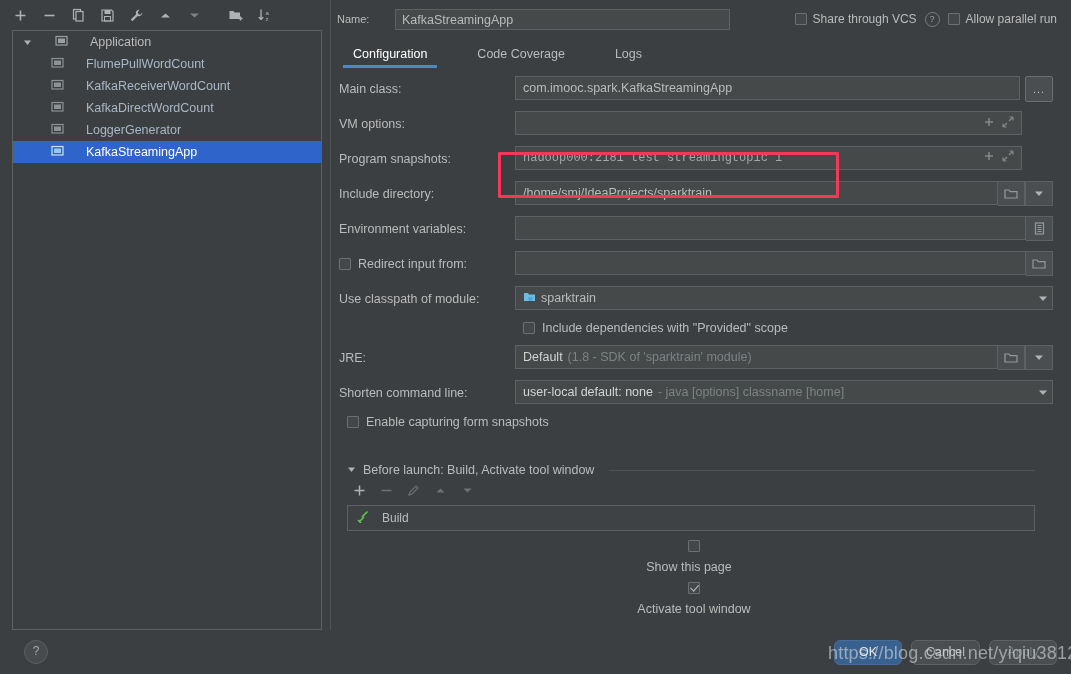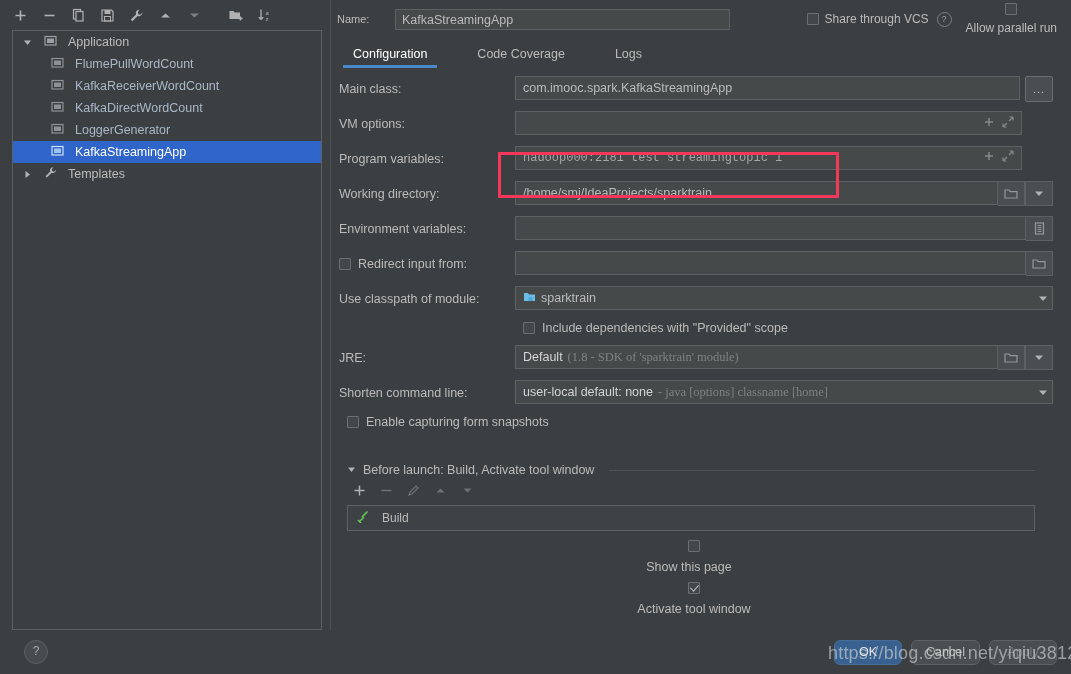--- a/index.html
+++ b/index.html
@@ -20,21 +20,21 @@
   .tree-toolbar{height:30px;display:flex;align-items:center;padding-left:12px;gap:12px;}
   .tb-btn{width:17px;height:17px;display:flex;align-items:center;justify-content:center;cursor:default;}
   .tb-btn svg{display:block;}
   .tree-box{
     margin:0 8px 0 12px;
     flex:1;min-height:0;
     border:1px solid #5e6060;
     background:#3c3f41;
     overflow:hidden;
   }
-  .tree-row{height:22px;display:flex;align-items:center;padding-left:6px;gap:11px;white-space:nowrap;}
+  .tree-row{height:22px;display:flex;align-items:center;padding-left:6px;gap:22px;white-space:nowrap;}
   .tree-row.selected{background:#2f65ca;}
   .tree-row.child{padding-left:38px;}
   .tree-row.root{padding-left:8px;}
   .tree-row .twisty{width:12px;display:flex;align-items:center;justify-content:center;}
   .tree-label{font-size:12.5px;color:#a9b7c6;}
   .tree-row.selected .tree-label{color:#ffffff;}
   .tree-row.root .tree-label{color:#bbbbbb;}
 
   
   .right-panel{flex:1;min-width:0;display:flex;flex-direction:column;border-left:1px solid #4e5254;}
@@ -110,21 +110,21 @@
     display:flex;align-items:center;justify-content:center;
     letter-spacing:1px;color:#bbbbbb;font-size:11px;
   }
   .combo{
     flex:1;min-width:0;height:24px;box-sizing:border-box;
     background:#45494a;border:1px solid #5e6163;
     display:flex;align-items:center;padding:0 4px 0 7px;gap:6px;
     font-size:12.5px;color:#bbbbbb;white-space:nowrap;overflow:hidden;
   }
   .combo .ctext{flex:1;min-width:0;overflow:hidden;display:flex;align-items:center;gap:5px;}
-  .muted{color:#7d8284;font-family:Liberation Serif, serif;}
+  .muted{color:#7d8284;}
   .strong{color:#d4d4d4;font-weight:normal;}
   .sub-chk-row{display:flex;align-items:center;gap:7px;margin:0 0 10px 184px;font-size:12.5px;}
 
   
   .bl-wrap{padding:4px 18px 0 8px;}
   .bl-head{display:flex;align-items:center;gap:7px;margin-bottom:4px;}
   .bl-title{font-size:12.5px;color:#bbbbbb;white-space:nowrap;}
   .bl-line{flex:1;height:1px;background:#4f5355;margin-left:8px;}
   .bl-toolbar{display:flex;align-items:center;gap:14px;height:22px;padding-left:6px;}
   .bl-list{
@@ -285,48 +285,35 @@
         <div class="tree-row child selected">
           <span>
             <svg width="13" height="13" viewBox="0 0 13 13">
                 <rect x="1" y="2.5" width="11" height="8.5" fill="none" stroke="#cfe0f5" stroke-width="1.2"></rect>
                 <rect x="3" y="4.5" width="7" height="4.5" fill="#9fc3ef"></rect>
               </svg>
           </span>
           <span class="tree-label">KafkaStreamingApp</span>
         </div>
 
-        <div class="tree-row root">
-          <span class="twisty">
-            <svg width="9" height="9" viewBox="0 0 9 9">
-                <path d="M2.5 1v7L7 4.5z" fill="#b0b2b4"></path>
-              </svg>
-          </span>
-          <span>
-            <svg width="13" height="13" viewBox="0 0 13 13">
-                <path d="M9.2 1.2a3.2 3.2 0 0 0-3 4.3L1.5 10.2l1.4 1.4 4.7-4.7a3.2 3.2 0 0 0 4.3-3l-1.9 1.9-1.7-.5-.5-1.7z" fill="#b0b2b4"></path>
-              </svg>
-          </span>
-          <span class="tree-label">Templates</span>
-        </div>
       </div>
     </div>
 
     <div class="right-panel">
 
       <div class="name-row">
         <div class="name-label">Name:</div>
         <div class="name-input">KafkaStreamingApp</div>
         <div class="name-right">
           <div class="cbrow">
             <span class="chk"></span>
             <span>Share through VCS</span>
           </div>
           <span class="help-q">?</span>
-          <div class="cbrow" style="margin-left:6px;flex-direction:column;">
+          <div class="cbrow" style="">
             <span class="chk"></span>
             <span>Allow parallel run</span>
           </div>
         </div>
       </div>
 
       <div class="tabs">
         <div class="tab active">Configuration</div>
         <div class="tab">Code Coverage</div>
         <div class="tab">Logs</div>
@@ -357,42 +344,42 @@
                   <svg width="12" height="12" viewBox="0 0 12 12">
                       <path d="M11 1L7 5M11 1H7.5M11 1v3.5M1 11l4-4M1 11h3.5M1 11V7.5" stroke="#84888a" stroke-width="1.2" fill="none"></path>
                     </svg>
                 </span>
               </span>
             </div>
           </div>
         </div>
 
         <div class="frow">
-          <div class="flabel">Program variables:</div>
+          <div class="flabel">Program snapshots:</div>
           <div class="fctl" style="margin-right:31px;">
             <div class="inp withicons mono">
               <span class="grow">hadoop000:2181 test streamingtopic 1</span>
               <span class="inp-icons">
                 <span>
                   <svg width="12" height="12" viewBox="0 0 12 12">
                       <path d="M6 2v8M2 6h8" stroke="#84888a" stroke-width="1.5"></path>
                     </svg>
                 </span>
                 <span>
                   <svg width="12" height="12" viewBox="0 0 12 12">
                       <path d="M11 1L7 5M11 1H7.5M11 1v3.5M1 11l4-4M1 11h3.5M1 11V7.5" stroke="#84888a" stroke-width="1.2" fill="none"></path>
                     </svg>
                 </span>
               </span>
             </div>
           </div>
         </div>
 
         <div class="frow">
-          <div class="flabel">Working directory:</div>
+          <div class="flabel">Include directory:</div>
           <div class="fctl">
             <div class="inp">/home/smj/IdeaProjects/sparktrain</div>
             <div class="sidebtn">
               <svg width="14" height="12" viewBox="0 0 14 12">
                   <path d="M1 2h4l1.2 1.6H13v6.4H1z" fill="none" stroke="#93989a" stroke-width="1.2"></path>
                 </svg>
             </div>
             <div class="sidebtn sep">
               <svg width="10" height="7" viewBox="0 0 10 7">
                   <path d="M1 1.5h8L5 6z" fill="#b0b2b4"></path>

